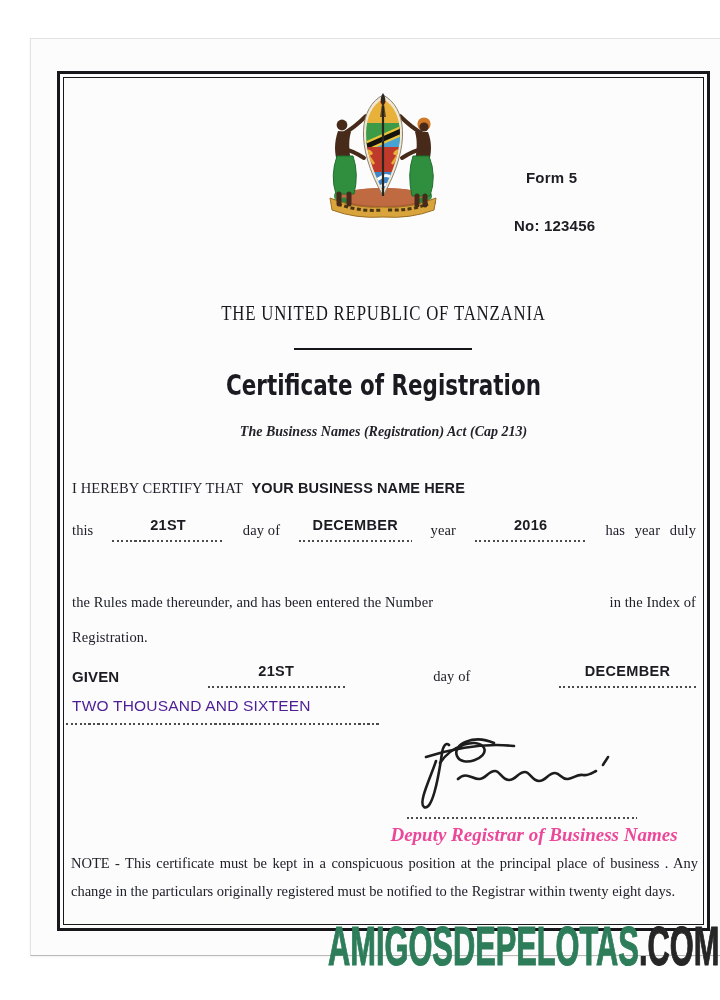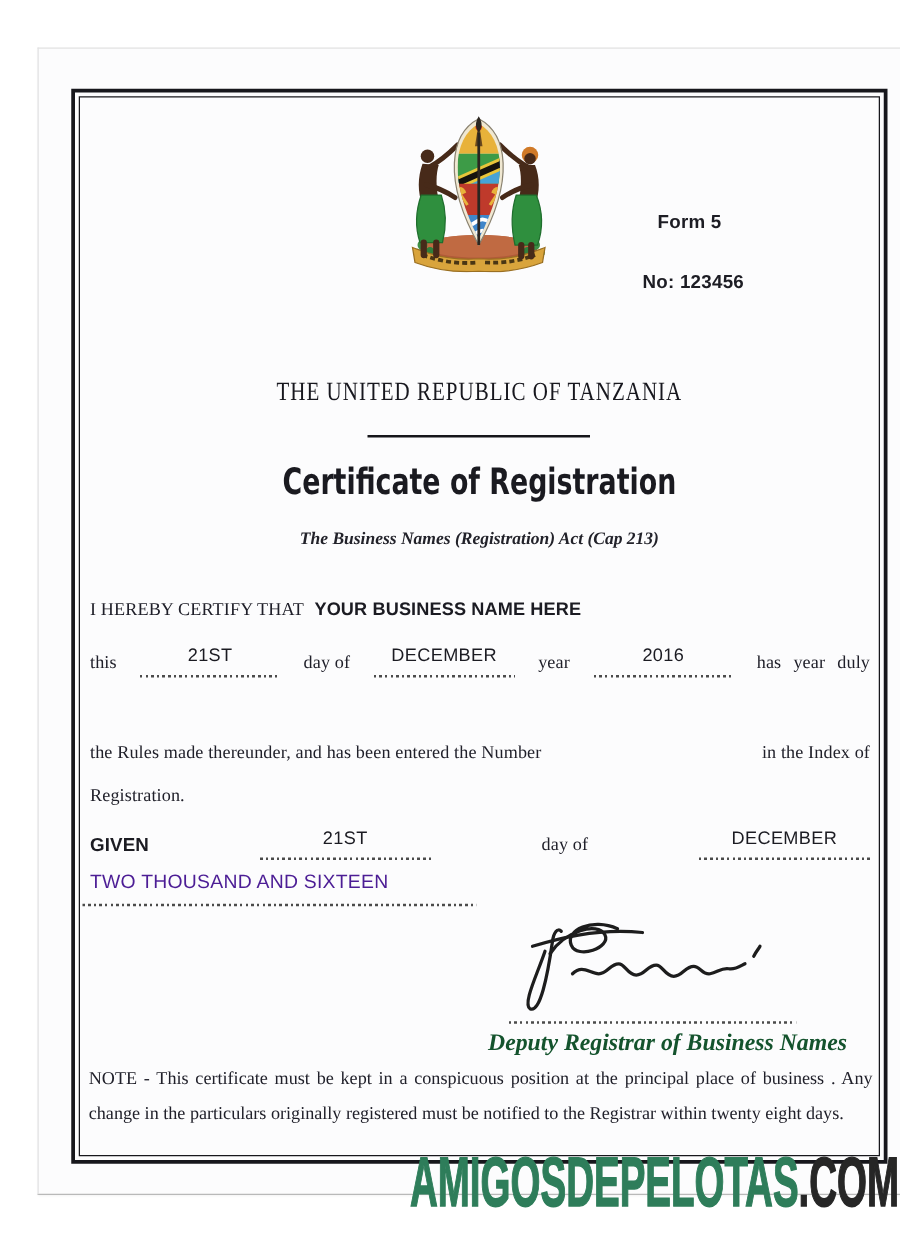--- a/index.html
+++ b/index.html
@@ -62,21 +62,21 @@
   .flexrow { display:flex; justify-content:space-between; align-items:center; }
   .serif-bit { white-space:nowrap; padding-top:2px; }
 
   .bold-sans {
     font-family:"Liberation Sans", sans-serif; font-weight:bold; font-size:14.5px;
     color:#1b1b22; letter-spacing:0.1px;
   }
 
   .slot { text-align:center; }
   .slot .val {
-    display:block; font-family:"Liberation Sans", sans-serif; font-weight:normal;
+    display:block; font-family:"Liberation Sans", sans-serif; font-weight:bold;
     font-size:14.5px; color:#1b1b22; padding-bottom:7px; letter-spacing:0.3px;
   }
   .dotline, .slot::after {
     content:""; display:block; height:2px; width:100%;
     background-image:repeating-linear-gradient(90deg, #4b4b4b 0 2px, rgba(0,0,0,0) 2px 4.5px);
   }
   .w112 { width:112px; } .w113 { width:113px; } .w135 { width:135px; } .w137 { width:137px; }
 
   .justify-line { text-align:justify; text-align-last:justify; white-space:normal; }
 
@@ -86,21 +86,21 @@
   .year-words-box .val {
     display:block; font-family:"Liberation Sans", sans-serif; font-weight:normal;
     font-size:15.5px; color:#4c1d95; padding:0 0 8px 6px; letter-spacing:0.2px;
   }
 
   .signature { position:absolute; left:372px; top:733px; width:246px; height:82px; }
   .sig-line { position:absolute; left:383px; top:817px; width:230px; }
   .registrar {
     position:absolute; left:340px; top:824px; width:340px; text-align:center;
     font-family:"Liberation Serif", serif; font-weight:bold; font-style:italic;
-    font-size:19px; color:#14532d; white-space:nowrap;
+    font-size:19px; color:#ec4899; white-space:nowrap;
   }
 
   .note {
     position:absolute; left:47px; top:849px; width:627px;
     font-family:"Liberation Serif", serif; font-size:14.5px; line-height:1.95;
     color:#20202a; text-align:justify;
   }
 
   .watermark {
     position:absolute; left:304px; top:918px; z-index:5;

